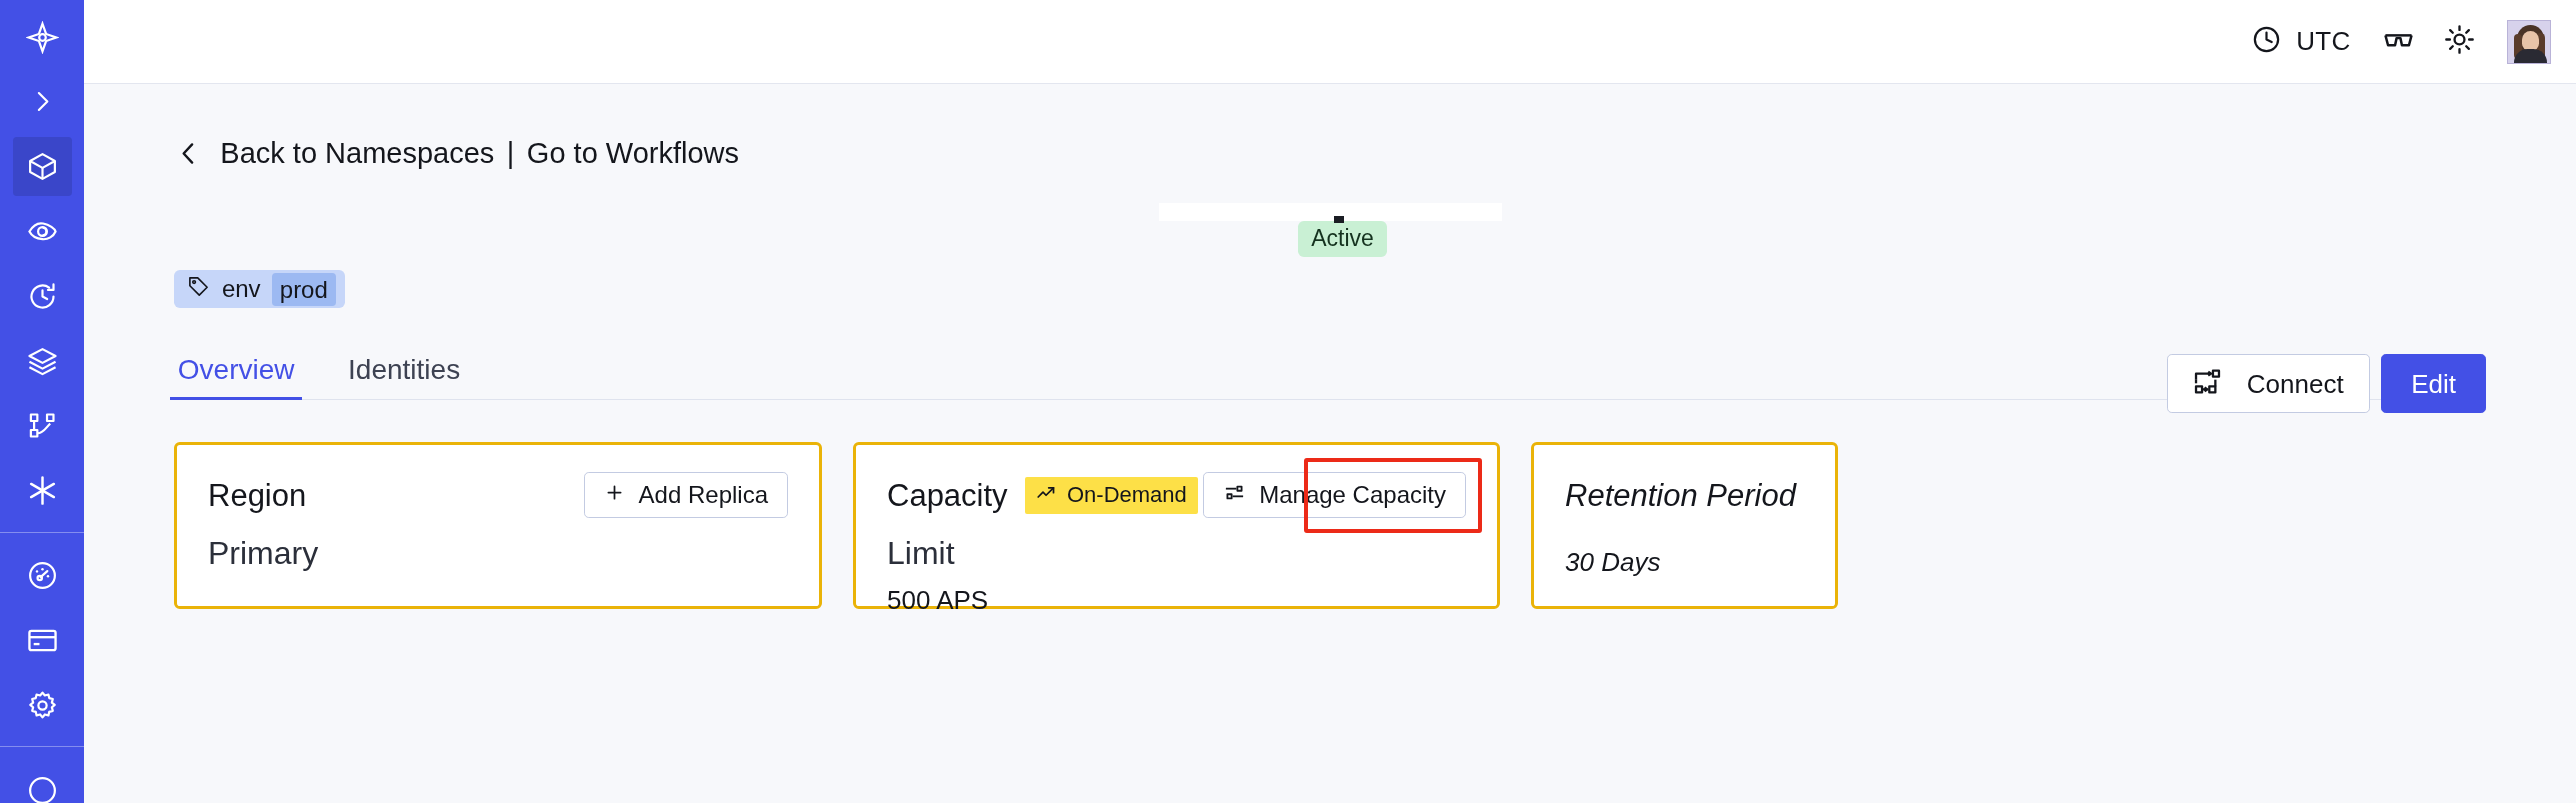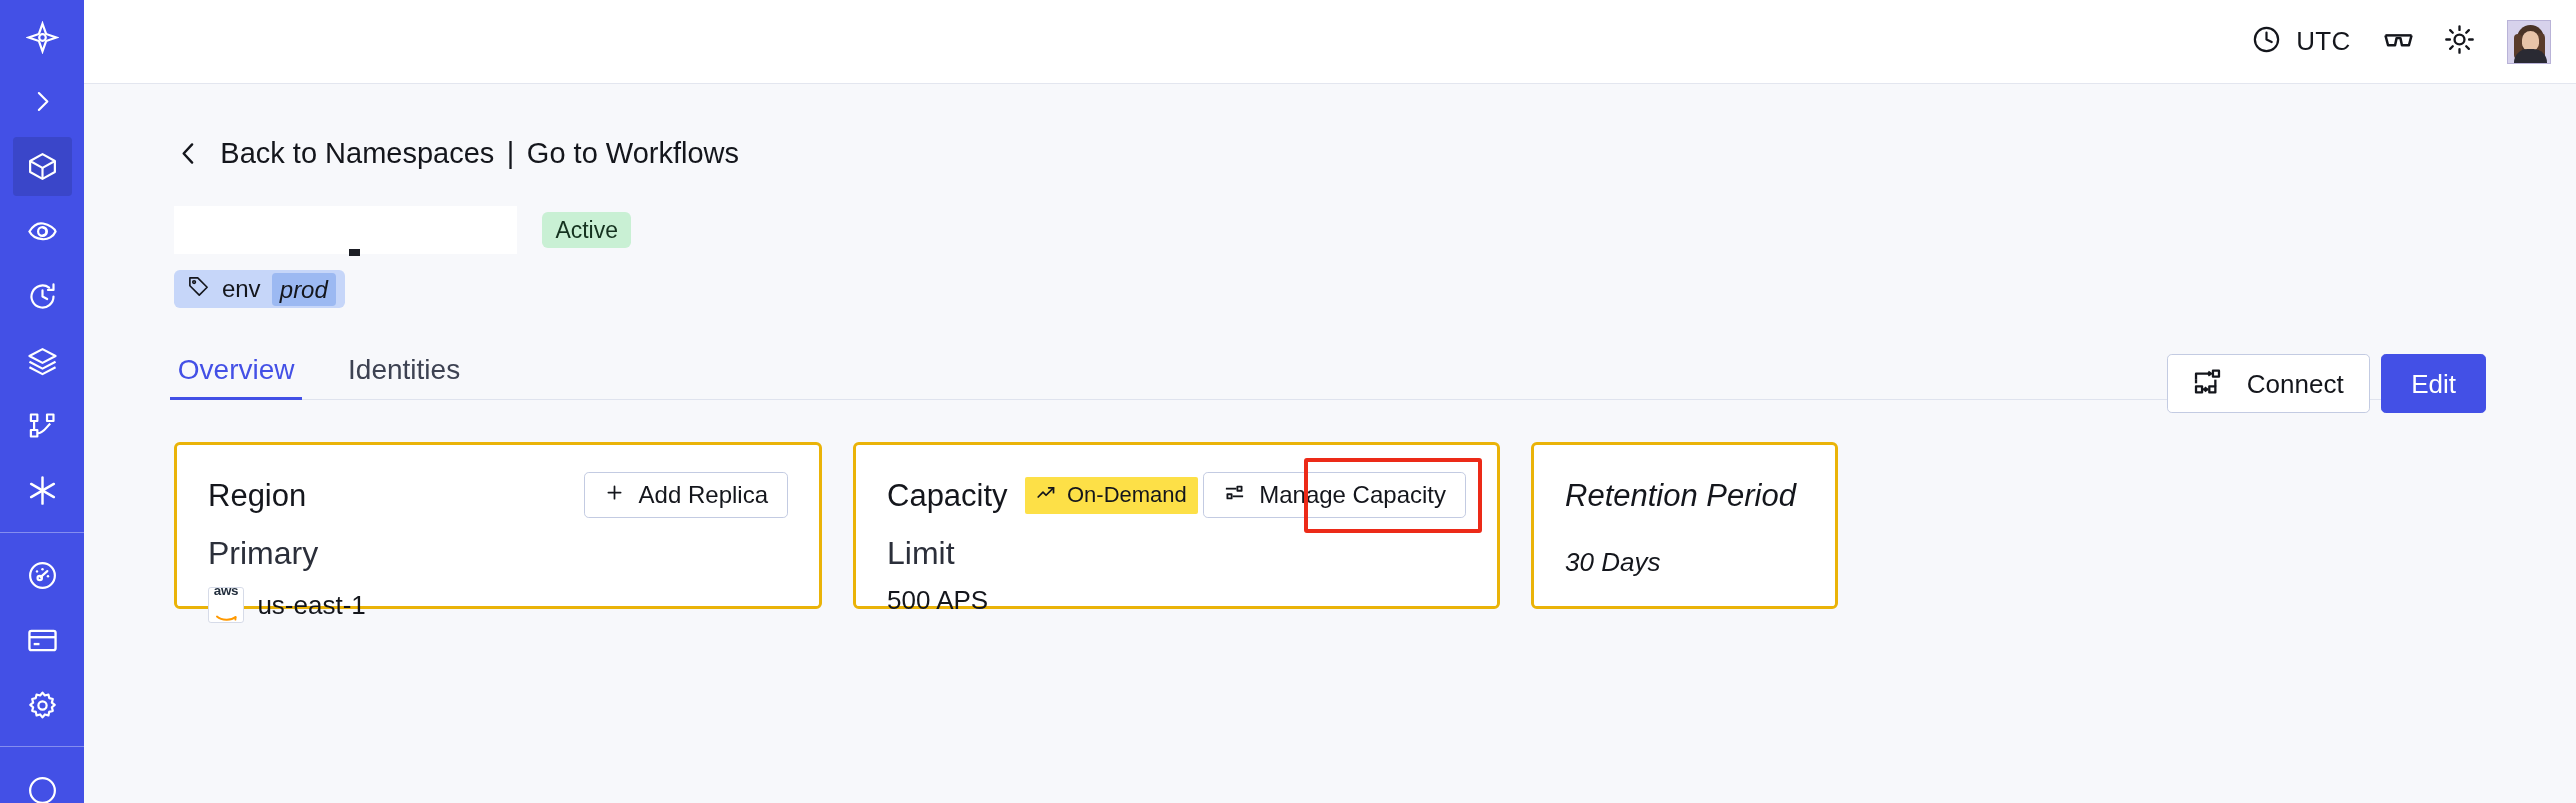--- a/index.html
+++ b/index.html
@@ -81,21 +81,21 @@
   .breadcrumb {
     display: flex; align-items: center; gap: 0;
     margin-top: 48px; height: 42px;
     font-size: 29px; color: #14161c;
   }
   .bc-chevron { margin-right: 17.3px; display: flex; align-items: center; color: #14161c; }
   .bc-sep { margin: 0 12.5px; color: #14161c; }
 
   .title-row {
     display: flex; align-items: center;
-    margin-top: 29px; height: 54px;
+    margin-top: 29px; height: 54px; flex-direction: column;
   }
   .title-redacted {
     width: 343px; height: 48px; background: #ffffff; position: relative;
   }
   .title-redacted::after {
     content: ""; position: absolute; left: 175px; bottom: -1.9px;
     width: 10.5px; height: 6.7px; background: #1b1d24;
   }
   .status-badge {
     margin-left: 25px;
@@ -120,21 +120,21 @@
 
   .tag-row { margin-top: 13.4px; display: flex; }
   .tag-pill {
     display: inline-flex; align-items: center; gap: 11.5px;
     background: #c6d6f9; border-radius: 5.8px;
     padding: 5.8px 9.6px 5.8px 13.4px; height: 38px;
     font-size: 24px; color: #14161c;
   }
   .tag-val {
     background: #9cb9f2; border-radius: 3.8px;
-    padding: 2.9px 7.7px; line-height: 1.15; font-style: italic;
+    padding: 2.9px 7.7px; line-height: 1.15;
   }
 
   .tabs {
     margin-top: 33px; display: flex; align-items: flex-end; gap: 0;
     border-bottom: 1px solid #dfe3ee; height: 59px;
     width: calc(100% - 0px);
   }
   .tab {
     font-size: 28px; color: #3d4252; padding: 0 3.8px 15.3px 3.8px;
     margin-right: 46px; position: relative; line-height: 1;
@@ -432,32 +432,20 @@
           </div>
           <button class="card-btn">
             <span>
               <svg width="21" height="21" viewBox="0 0 24 24" fill="none" stroke="currentColor" stroke-width="2" stroke-linecap="round">
                 <path d="M12 5 v14 M5 12 h14"></path>
               </svg>
             </span>
             <span>Add Replica</span>
           </button>
           <div class="card-sub">Primary</div>
-          <div class="card-val">
-            <span class="aws-logo">
-              <span class="aws-text">aws</span>
-              <span class="aws-smile">
-                <svg width="23" height="6.7" viewBox="0 0 24 7" fill="none" stroke="#ff9900" stroke-width="2" stroke-linecap="round">
-                  <path d="M2 1.6 C7 6 17 6 21.5 2.2"></path>
-                  <path d="M21.5 2.2 l-.2 2.6"></path>
-                </svg>
-              </span>
-            </span>
-            <span>us-east-1</span>
-          </div>
         </section>
 
         <section class="card card-capacity">
           <div class="card-head">
             <span class="card-title">Capacity</span>
             <span class="badge-ondemand">
               <span>
                 <svg width="21" height="21" viewBox="0 0 24 24" fill="none" stroke="currentColor" stroke-width="2" stroke-linecap="round" stroke-linejoin="round">
                   <polyline points="2.5 16 8 10.5 11.5 14 20 5.5"></polyline>
                   <polyline points="14.5 5.5 20 5.5 20 11"></polyline>

